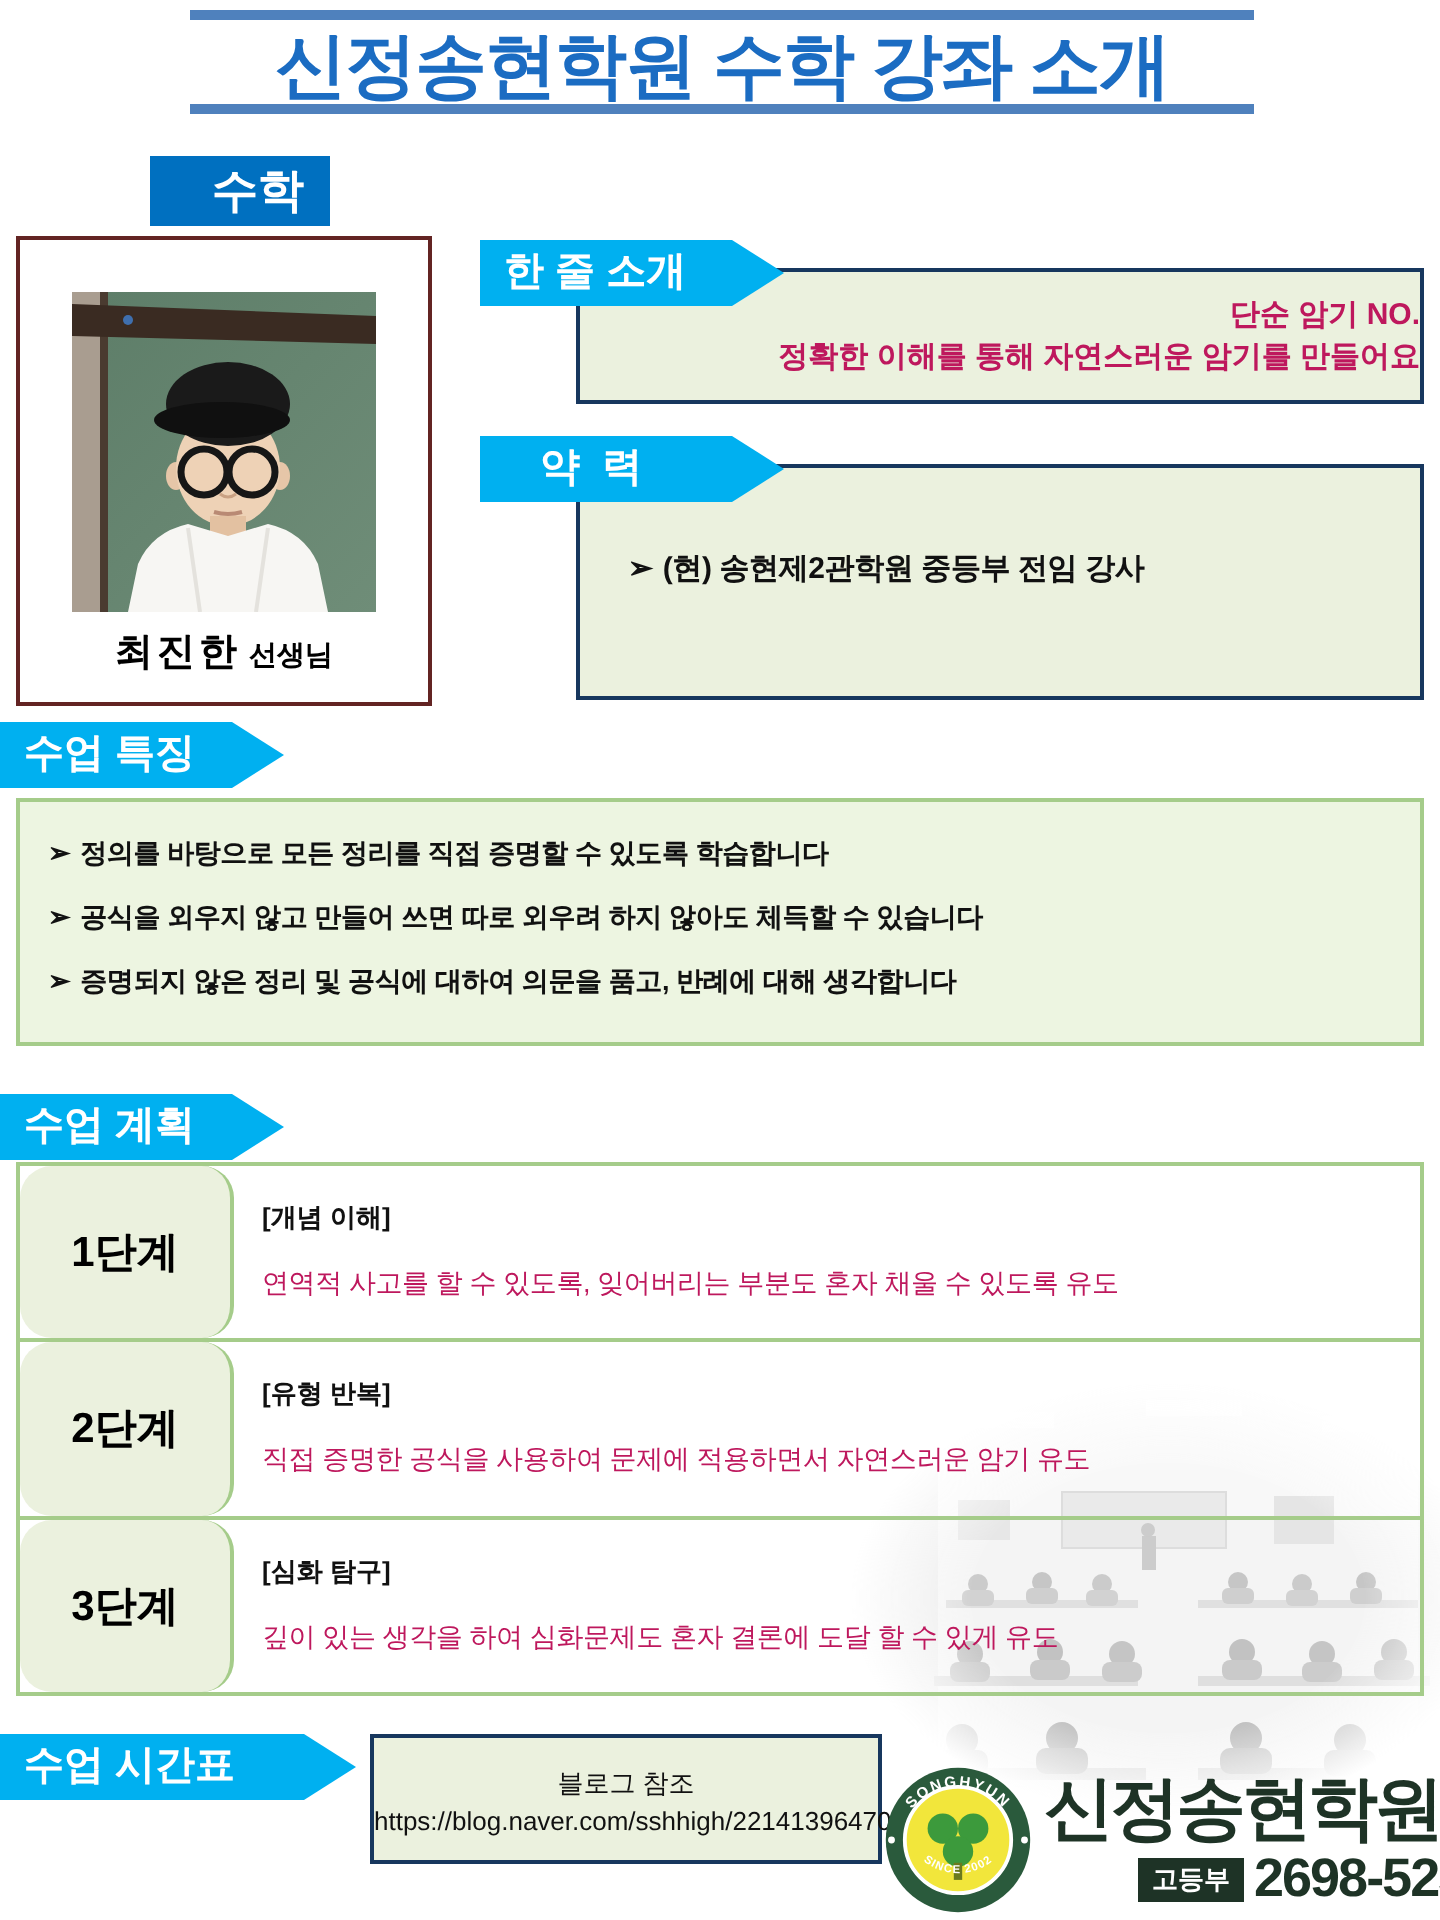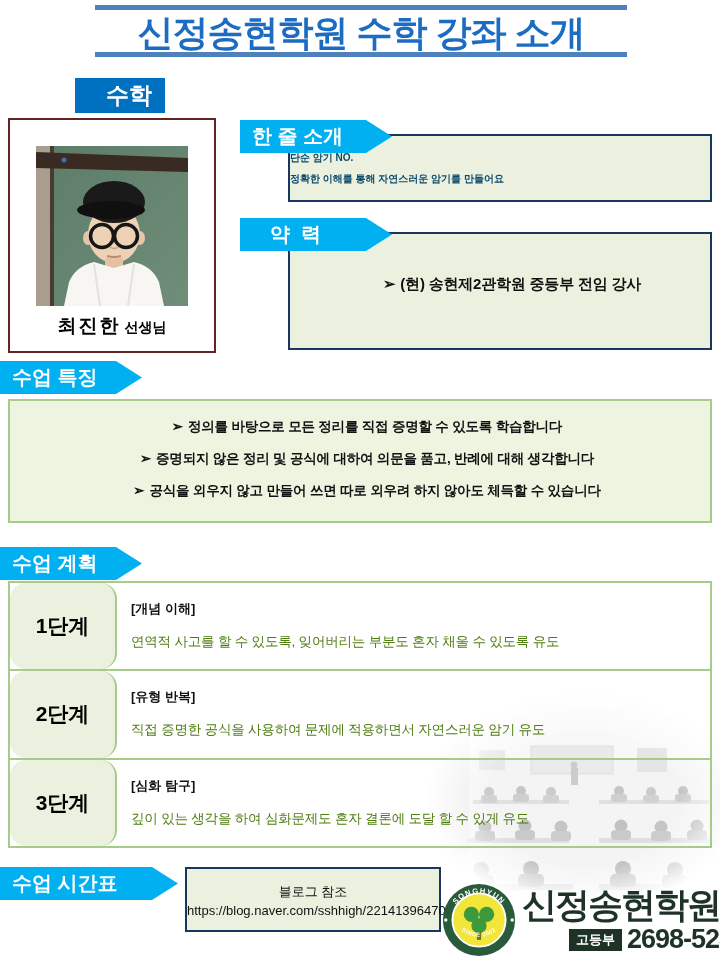--- a/index.html
+++ b/index.html
@@ -32,40 +32,40 @@
             clip-path:polygon(0 0, calc(100% - 26px) 0, 100% 50%, calc(100% - 26px) 100%, 0 100%); }
   .b-intro   { left:240px; top:120px; width:152px; }
   .b-career  { left:240px; top:218px; width:152px;padding-left:30px; }
   .b-features{ left:0;     top:361px; width:142px; }
   .b-plan    { left:0;     top:547px; width:142px; }
   .b-time    { left:0;     top:867px; width:178px; }
 
   
   .box { position:absolute; background:#ebf1de; }
   .intro-box { left:288px; top:134px; width:424px; height:68px; border:2px solid #17375e;
-               color:#0c4a6e; font-weight:800; font-size:10px; text-align:left;
+               color:#be185d; font-weight:800; font-size:15px; text-align:right;
                padding-top:11px; line-height:21px; z-index:2; }
   .career-box { left:288px; top:232px; width:424px; height:118px; border:2px solid #17375e;
                 font-size:15px; color:#111; padding:41px 0 0 24px; z-index:2; }
   .features-box { left:8px; top:399px; width:704px; height:124px; background:#edf5e1;
                   border:2px solid #a5cc8a; padding:17px 0 0 14px; font-size:13.5px; color:#111; }
-  .feature-item { margin-bottom:14px; font-weight:600; letter-spacing:-0.2px;text-align:center; }
+  .feature-item { margin-bottom:14px; font-weight:600; letter-spacing:-0.2px; }
   .bullet { margin-right:5px; }
 
   
   .plan-table { position:absolute; left:8px; top:581px; width:704px; height:267px;
                 border:2px solid #a5cc8a; display:flex; flex-direction:column; z-index:1; }
   .plan-row { flex:1; display:flex; border-top:2px solid #a5cc8a; }
   .plan-row:first-child { border-top:none; }
   .stage-cell { width:107px; background:#ebf1de; border-right:2px solid #a5cc8a;
                 display:flex; align-items:center; justify-content:center;
                 font-size:21px; font-weight:800; color:#000;border-radius:16px; }
   .desc-cell { flex:1; padding:17px 10px 0 14px; }
   .tag  { font-size:13px; font-weight:800; color:#111; margin-bottom:15px; }
-  .desc { font-size:13.5px; color:#4d7c0f; letter-spacing:-0.2px; }
+  .desc { font-size:13.5px; color:#be185d; letter-spacing:-0.2px; }
 
   
   .time-box { left:185px; top:867px; width:256px; height:65px; border:2px solid #17375e;
               font-size:13px; color:#111; text-align:center; padding-top:13px;
               line-height:19px; z-index:2; }
 
   
   .watermark { position:absolute; left:423px; top:688px; width:322px; height:222px; z-index:0; }
 
   
@@ -133,22 +133,22 @@
   </div>
 
   <div class="banner b-career">약  력</div>
   <div class="box career-box">
     <div class="feature-item"><span class="bullet">➢</span><span>(현) 송현제2관학원 중등부 전임 강사</span></div>
   </div>
 
   <div class="banner b-features">수업 특징</div>
   <div class="box features-box">
     <div class="feature-item"><span class="bullet">➢</span><span>정의를 바탕으로 모든 정리를 직접 증명할 수 있도록 학습합니다</span></div>
+    <div class="feature-item"><span class="bullet">➢</span><span>공식을 외우지 않고 만들어 쓰면 따로 외우려 하지 않아도 체득할 수 있습니다</span></div>
     <div class="feature-item"><span class="bullet">➢</span><span>증명되지 않은 정리 및 공식에 대하여 의문을 품고, 반례에 대해 생각합니다</span></div>
-    <div class="feature-item"><span class="bullet">➢</span><span>공식을 외우지 않고 만들어 쓰면 따로 외우려 하지 않아도 체득할 수 있습니다</span></div>
   </div>
 
   <svg class="watermark" viewBox="0 0 322 222">
     <defs>
       <radialGradient id="fade" cx="50%" cy="50%" r="50%">
         <stop offset="62%" stop-color="#fff" stop-opacity="1"></stop>
         <stop offset="100%" stop-color="#fff" stop-opacity="0"></stop>
       </radialGradient>
       <mask id="wmask">
           <ellipse cx="161" cy="111" rx="159" ry="109" fill="url(#fade)"></ellipse>

